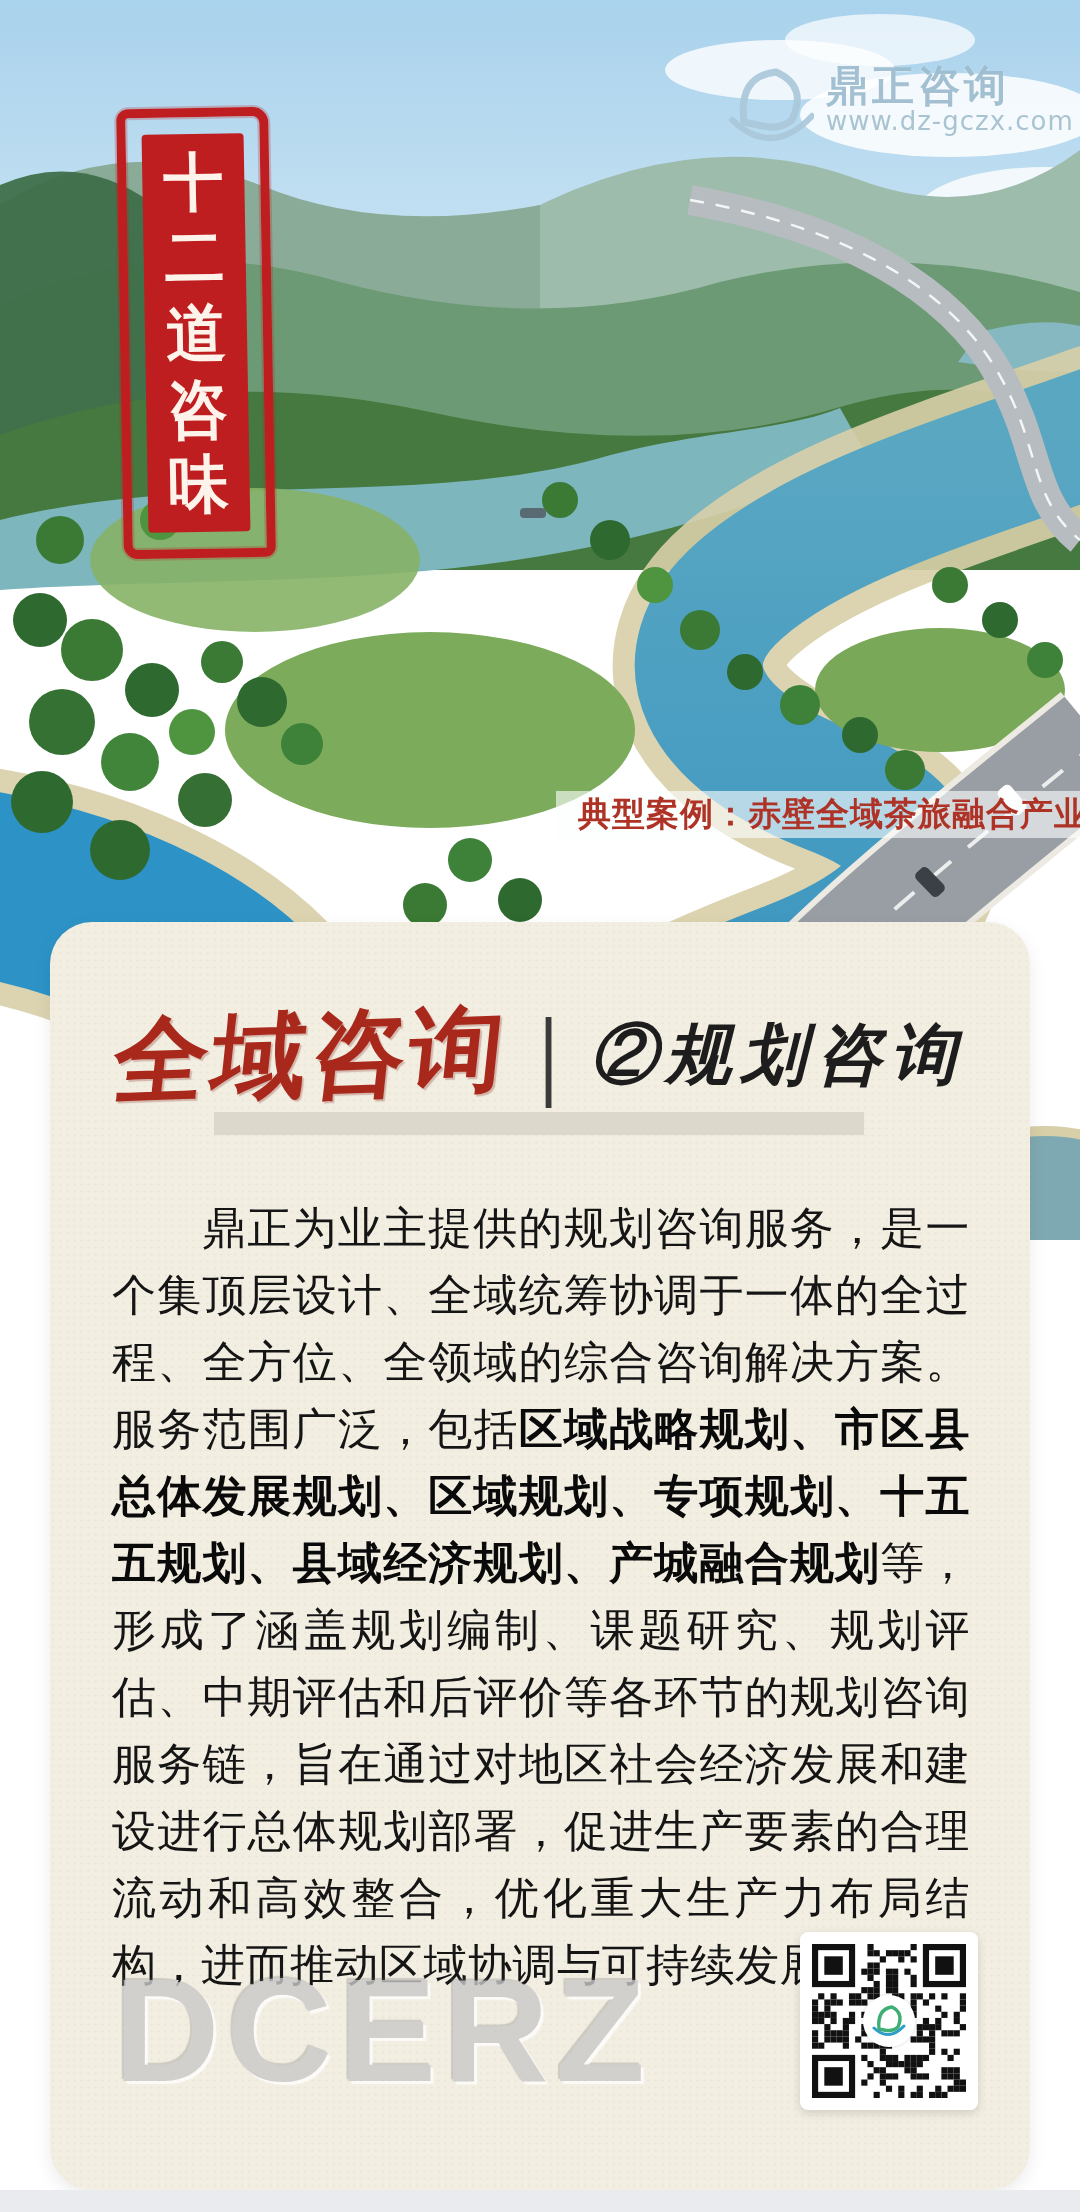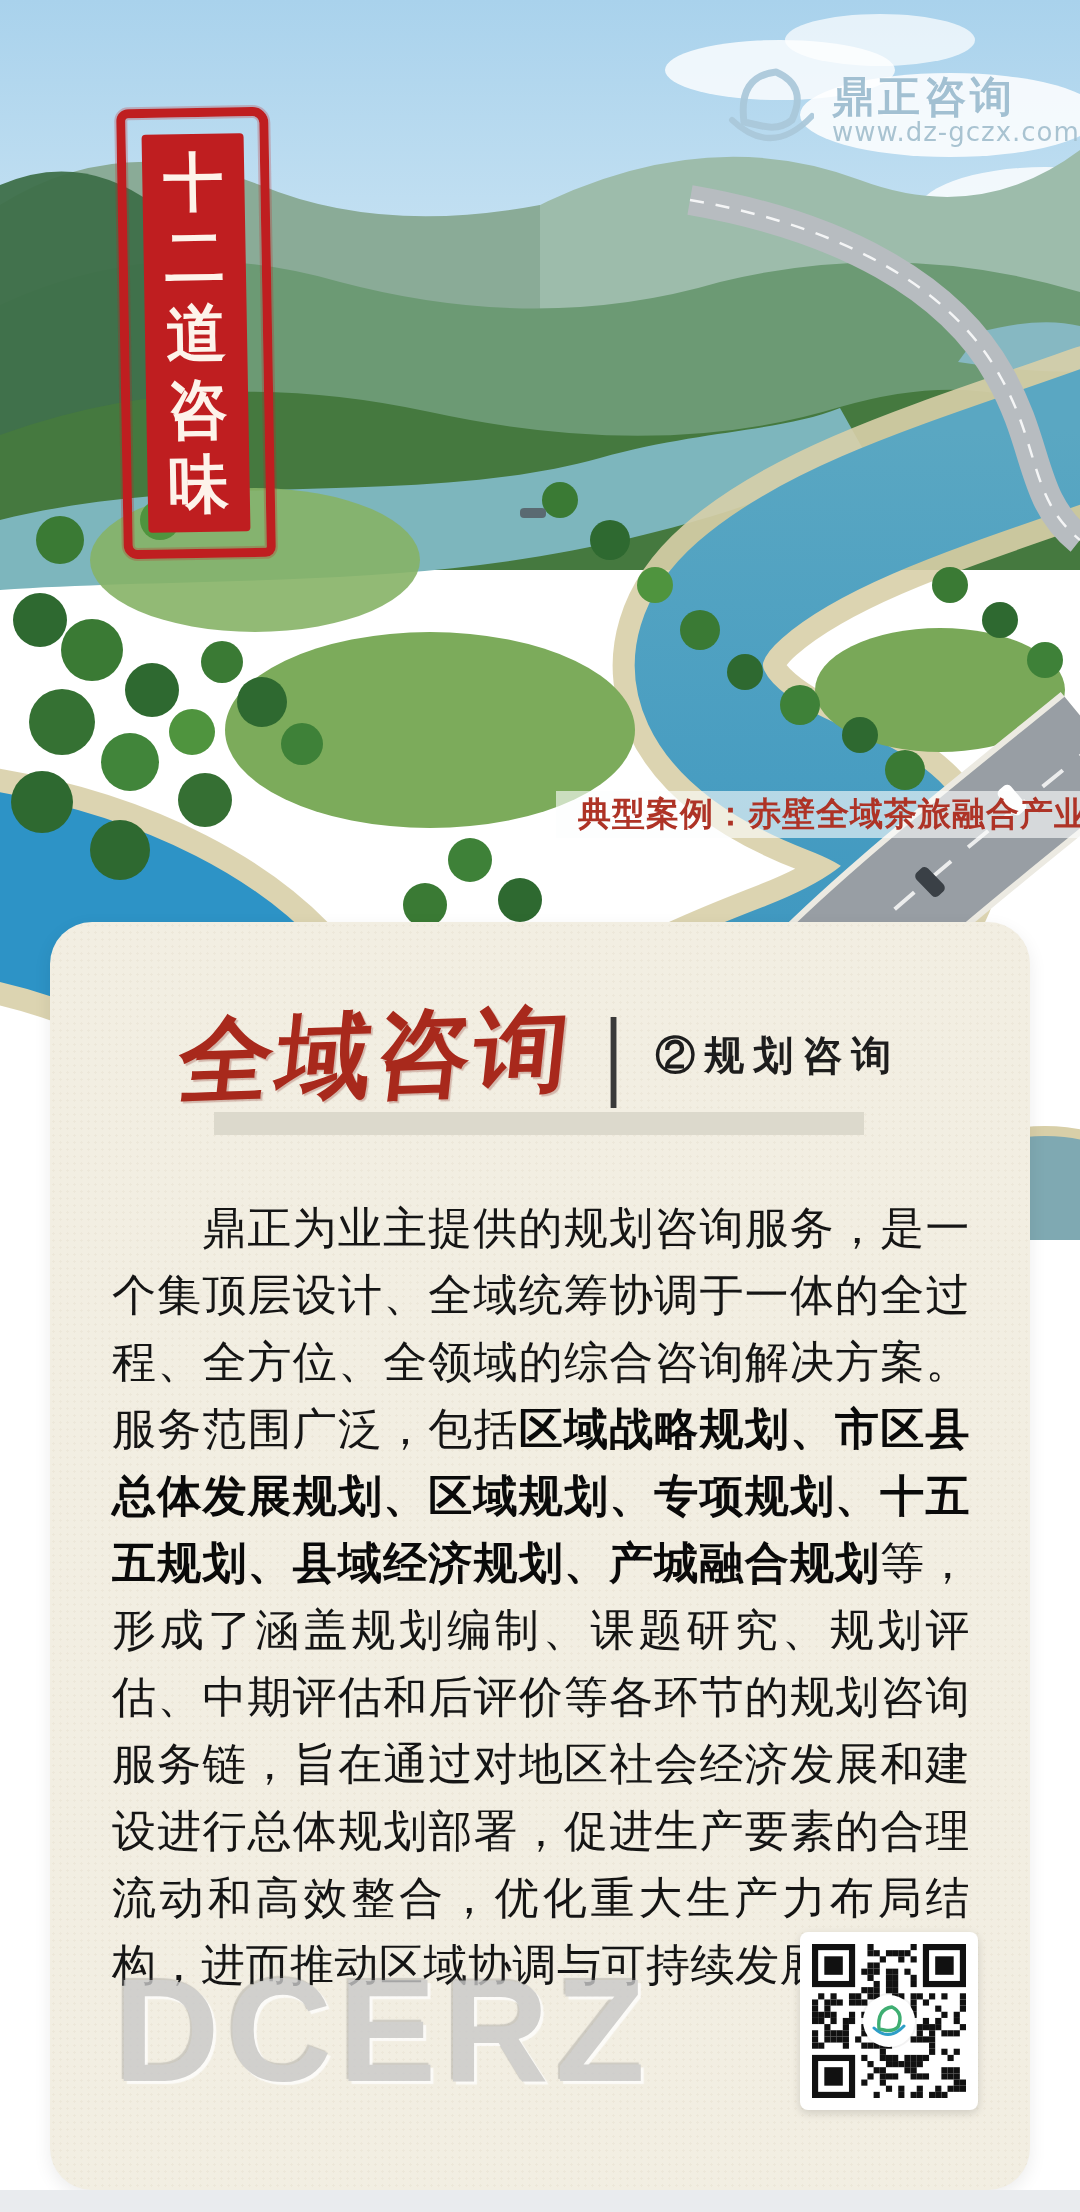--- a/index.html
+++ b/index.html
@@ -2,21 +2,21 @@
 <html><head>
 <meta charset="utf-8">
 <style>
   html,body{margin:0;padding:0;background:#ffffff;}
   .canvas{position:relative;width:1080px;height:2212px;background:#ffffff;overflow:hidden;
           font-family:"Liberation Sans",sans-serif;}
   
   .photo{position:absolute;left:0;top:0;width:1080px;height:1240px;overflow:hidden;}
   .photo svg{display:block;width:100%;height:100%;}
   
-  .logo{position:absolute;left:728px;top:64px;display:flex;align-items:flex-end;gap:18px;opacity:.92;}
+  .logo{position:absolute;left:728px;top:64px;display:flex;align-items:flex-start;gap:12px;opacity:.92;}
   .logo-text{display:flex;flex-direction:column;line-height:1.05;}
   .logo-brand{font-size:42px;font-weight:700;letter-spacing:4px;color:#9cbccf;
               font-family:"DejaVu Sans",sans-serif;text-shadow:0 1px 2px rgba(255,255,255,.5);}
   .logo-url{font-size:26px;color:#a3bfce;letter-spacing:1px;font-family:"DejaVu Sans",sans-serif;}
   
   .seal{position:absolute;left:120px;top:108px;width:134px;height:432px;
         border:9px solid #bf1e20;border-radius:12px 16px 10px 14px;
         display:flex;align-items:center;justify-content:center;
         transform:rotate(-1deg);box-shadow:0 0 0 2px rgba(191,30,32,.25), inset 0 0 0 2px rgba(191,30,32,.25);}
   .seal-inner{width:102px;height:398px;background:#bf1e20;border-radius:4px;
@@ -36,22 +36,22 @@
         background-size:7px 7px;box-shadow:0 6px 18px rgba(0,0,0,.08);}
   .title-underline{position:absolute;left:164px;top:190px;width:650px;height:23px;background:#dcd9cc;}
   .title-row{position:absolute;left:0;top:58px;width:100%;height:150px;
              display:flex;align-items:center;justify-content:center;gap:30px;}
   .title-calligraphy{font-size:94px;font-weight:700;color:#a8291c;
                      font-family:"DejaVu Serif",serif;
                      transform:skewX(-8deg) rotate(-2deg);letter-spacing:4px;
                      text-shadow:2px 2px 1px rgba(120,20,10,.25);}
   .title-divider{font-size:70px;font-weight:400;color:#3a3a3a;transform:scaleY(1.3);
                  font-family:"DejaVu Sans",sans-serif;}
-  .title-subtitle{font-size:40px;font-weight:700;color:#1d1d1d;letter-spacing:9px;
-                  font-family:"DejaVu Serif",serif;}
+  .title-subtitle{font-size:66px;font-weight:700;color:#1d1d1d;letter-spacing:9px;
+                  font-family:"DejaVu Serif",serif;font-style:italic;}
   .body-text{position:absolute;left:62px;top:272px;width:858px;
              font-size:44px;line-height:67px;text-align:justify;text-indent:90px;
              color:#151515;font-family:"DejaVu Serif",serif;letter-spacing:.5px;}
   .body-text .seg-bold{font-weight:700;color:#0a0a0a;}
   .watermark{position:absolute;left:64px;top:1036px;font-size:146px;line-height:1;
              font-weight:700;letter-spacing:7px;color:#c9c9c9;opacity:.8;
              font-family:"Liberation Sans",sans-serif;
              text-shadow:3px 3px 1px rgba(255,255,255,.95),-2px -2px 1px rgba(110,110,110,.35);}
   .slogan{position:absolute;left:78px;top:1080px;font-size:47px;font-weight:800;
           color:#43a0c9;letter-spacing:2px;font-family:"DejaVu Sans",sans-serif;

